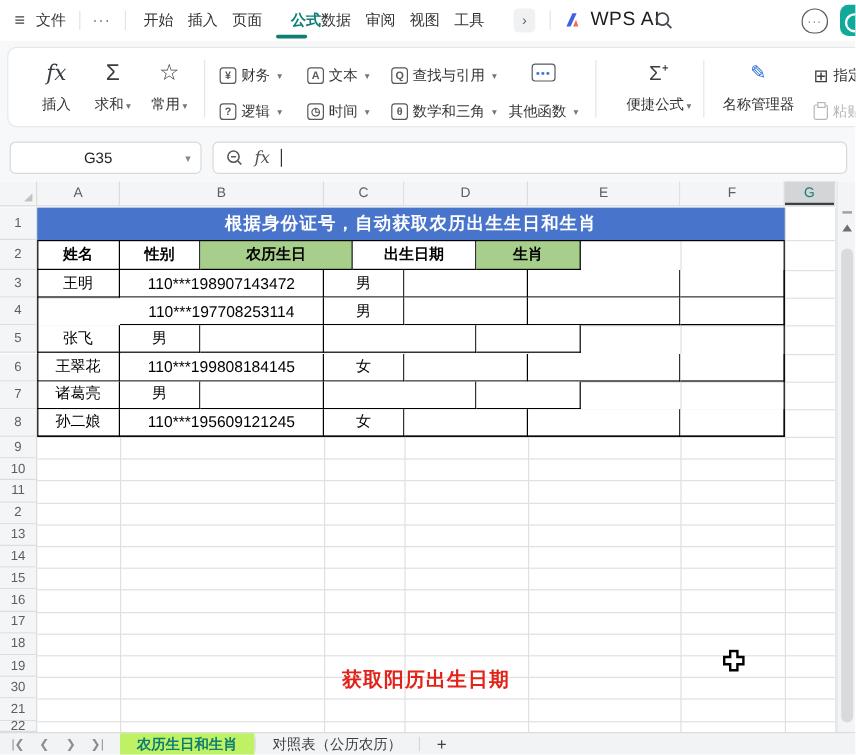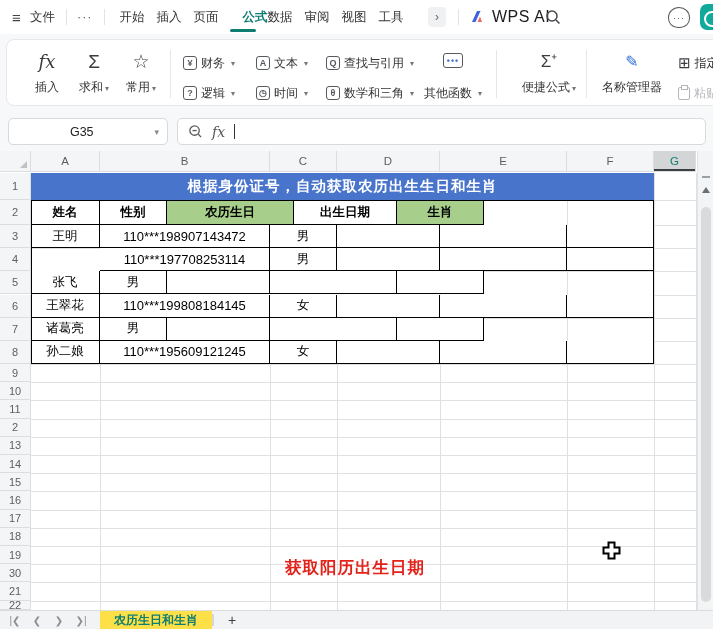--- a/index.html
+++ b/index.html
@@ -76,21 +76,21 @@
   #vs-arrow { position:absolute; left:4px; top:36px; width:0; height:0; border-left:4px solid transparent; border-right:4px solid transparent; border-bottom:6px solid #6a6f74; }
   #vs-thumb { position:absolute; left:3px; top:56px; width:10px; height:395px; background:#d9dadc; border-radius:5px; }
 
   
   #cursor { position:absolute; left:602px; top:390px; pointer-events:none; }
 
   
   #sheetbar { position:absolute; left:0; top:610px; width:713px; height:19px; background:#f2f3f5; border-top:1px solid #dbdcde; display:flex; align-items:center; }
   .nav-ic { width:22px; text-align:center; color:#8a8d91; font-size:10px; cursor:default; }
   .stab { height:19px; display:flex; align-items:center; padding:0 14px; font-size:12px; color:#3c3f43; cursor:default; }
-  .stab.active { background:#fde047; color:#0E7D72; font-weight:bold; }
+  .stab.active { background:#bef264; color:#0E7D72; font-weight:bold; }
   .stab-div { width:1px; height:12px; background:#d6d7d9; }
   #add-sheet { margin-left:14px; font-size:14px; color:#3c3f43; cursor:default; }
 </style>
 </head>
 <body>
 
 <div id="root">
 
   <div id="titlebar">
     <div class="tb-item" style="left:12px;">
@@ -372,17 +372,18 @@
     </div>
   </div>
 
   <div id="sheetbar">
     <span class="nav-ic" style="margin-left:4px;">|❮</span>
     <span class="nav-ic">❮</span>
     <span class="nav-ic">❯</span>
     <span class="nav-ic">❯|</span>
     <div class="stab active" style="margin-left:8px;">农历生日和生肖</div>
     <div class="stab-div"></div>
+    <div class="stab">对照表（公历农历）</div>
     <div class="stab-div"></div>
     <span id="add-sheet">+</span>
   </div>
 
 </div>
 
 </body></html>

